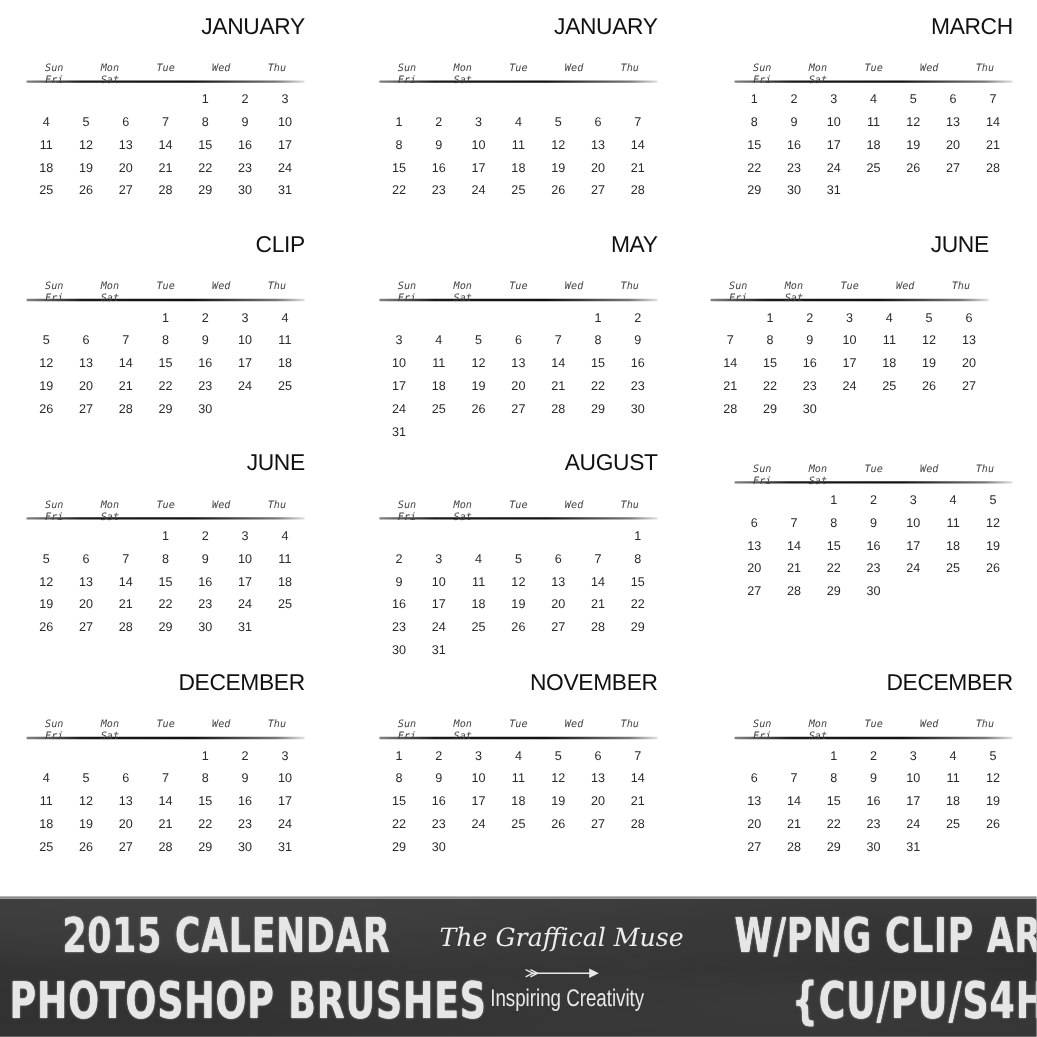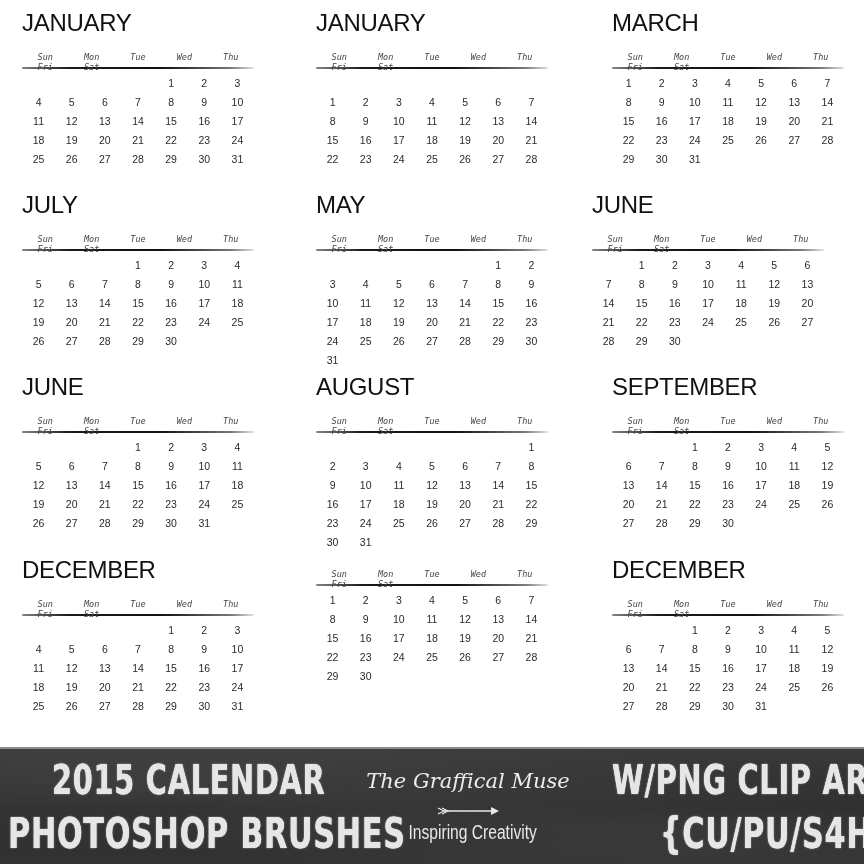--- a/index.html
+++ b/index.html
@@ -6,23 +6,24 @@
   body {
     width: 864px; height: 864px; overflow: hidden;
     background: #ffffff; position: relative;
     font-family: "Liberation Sans", sans-serif; color: #222;
   }
   .month {
     position: absolute; width: 232px;
   }
   .month-title {
     font-family: "Liberation Sans", sans-serif;
-    font-size: 24px; font-weight: normal; letter-spacing: -0.3px;
+    font-size: 19px; font-weight: normal; letter-spacing: -0.3px;
     color: #111; height: 30px; line-height: 30px; margin: 0; padding-left: 0;
     white-space: nowrap;
+    text-align: right;
   }
   .dow-row {
     display: grid; grid-template-columns: repeat(5, 1fr);
     margin-top: 14px; height: 13px;
     font-family: "DejaVu Sans Mono", monospace; font-style: italic;
     font-size: 8.5px; color: #444; text-align: center;
   }
   .rule {
     height: 2px; margin-top: 2px; margin-bottom: 5px;
     background: linear-gradient(90deg, rgba(30,30,30,0.55) 0%, #1a1a1a 20%, #111 60%, rgba(30,30,30,0.6) 90%, rgba(60,60,60,0.15) 100%);
@@ -212,21 +213,21 @@
         <span class="day">25</span>
         <span class="day">26</span>
         <span class="day">27</span>
         <span class="day">28</span>
         <span class="day">29</span>
         <span class="day">30</span>
         <span class="day">31</span>
       </div>
     </div>
     <div class="month" style="left: 22px; top: 190px;">
-      <h2 class="month-title">JULY</h2>
+      <h2 class="month-title">CLIP</h2>
       <div class="dow-row">
         <span>Sun</span>
         <span>Mon</span>
         <span>Tue</span>
         <span>Wed</span>
         <span>Thu</span>
         <span>Fri</span>
         <span>Sat</span>
       </div>
       <div class="rule"></div>
@@ -458,21 +459,20 @@
         <span class="day">25</span>
         <span class="day">26</span>
         <span class="day">27</span>
         <span class="day">28</span>
         <span class="day">29</span>
         <span class="day">30</span>
         <span class="day">31</span>
       </div>
     </div>
     <div class="month" style="left: 612px; top: 372px;">
-      <h2 class="month-title">SEPTEMBER</h2>
       <div class="dow-row">
         <span>Sun</span>
         <span>Mon</span>
         <span>Tue</span>
         <span>Wed</span>
         <span>Thu</span>
         <span>Fri</span>
         <span>Sat</span>
       </div>
       <div class="rule"></div>
@@ -555,20 +555,21 @@
         <span class="day">25</span>
         <span class="day">26</span>
         <span class="day">27</span>
         <span class="day">28</span>
         <span class="day">29</span>
         <span class="day">30</span>
         <span class="day">31</span>
       </div>
     </div>
     <div class="month" style="left: 316px; top: 555px;">
+      <h2 class="month-title">NOVEMBER</h2>
       <div class="dow-row">
         <span>Sun</span>
         <span>Mon</span>
         <span>Tue</span>
         <span>Wed</span>
         <span>Thu</span>
         <span>Fri</span>
         <span>Sat</span>
       </div>
       <div class="rule"></div>

